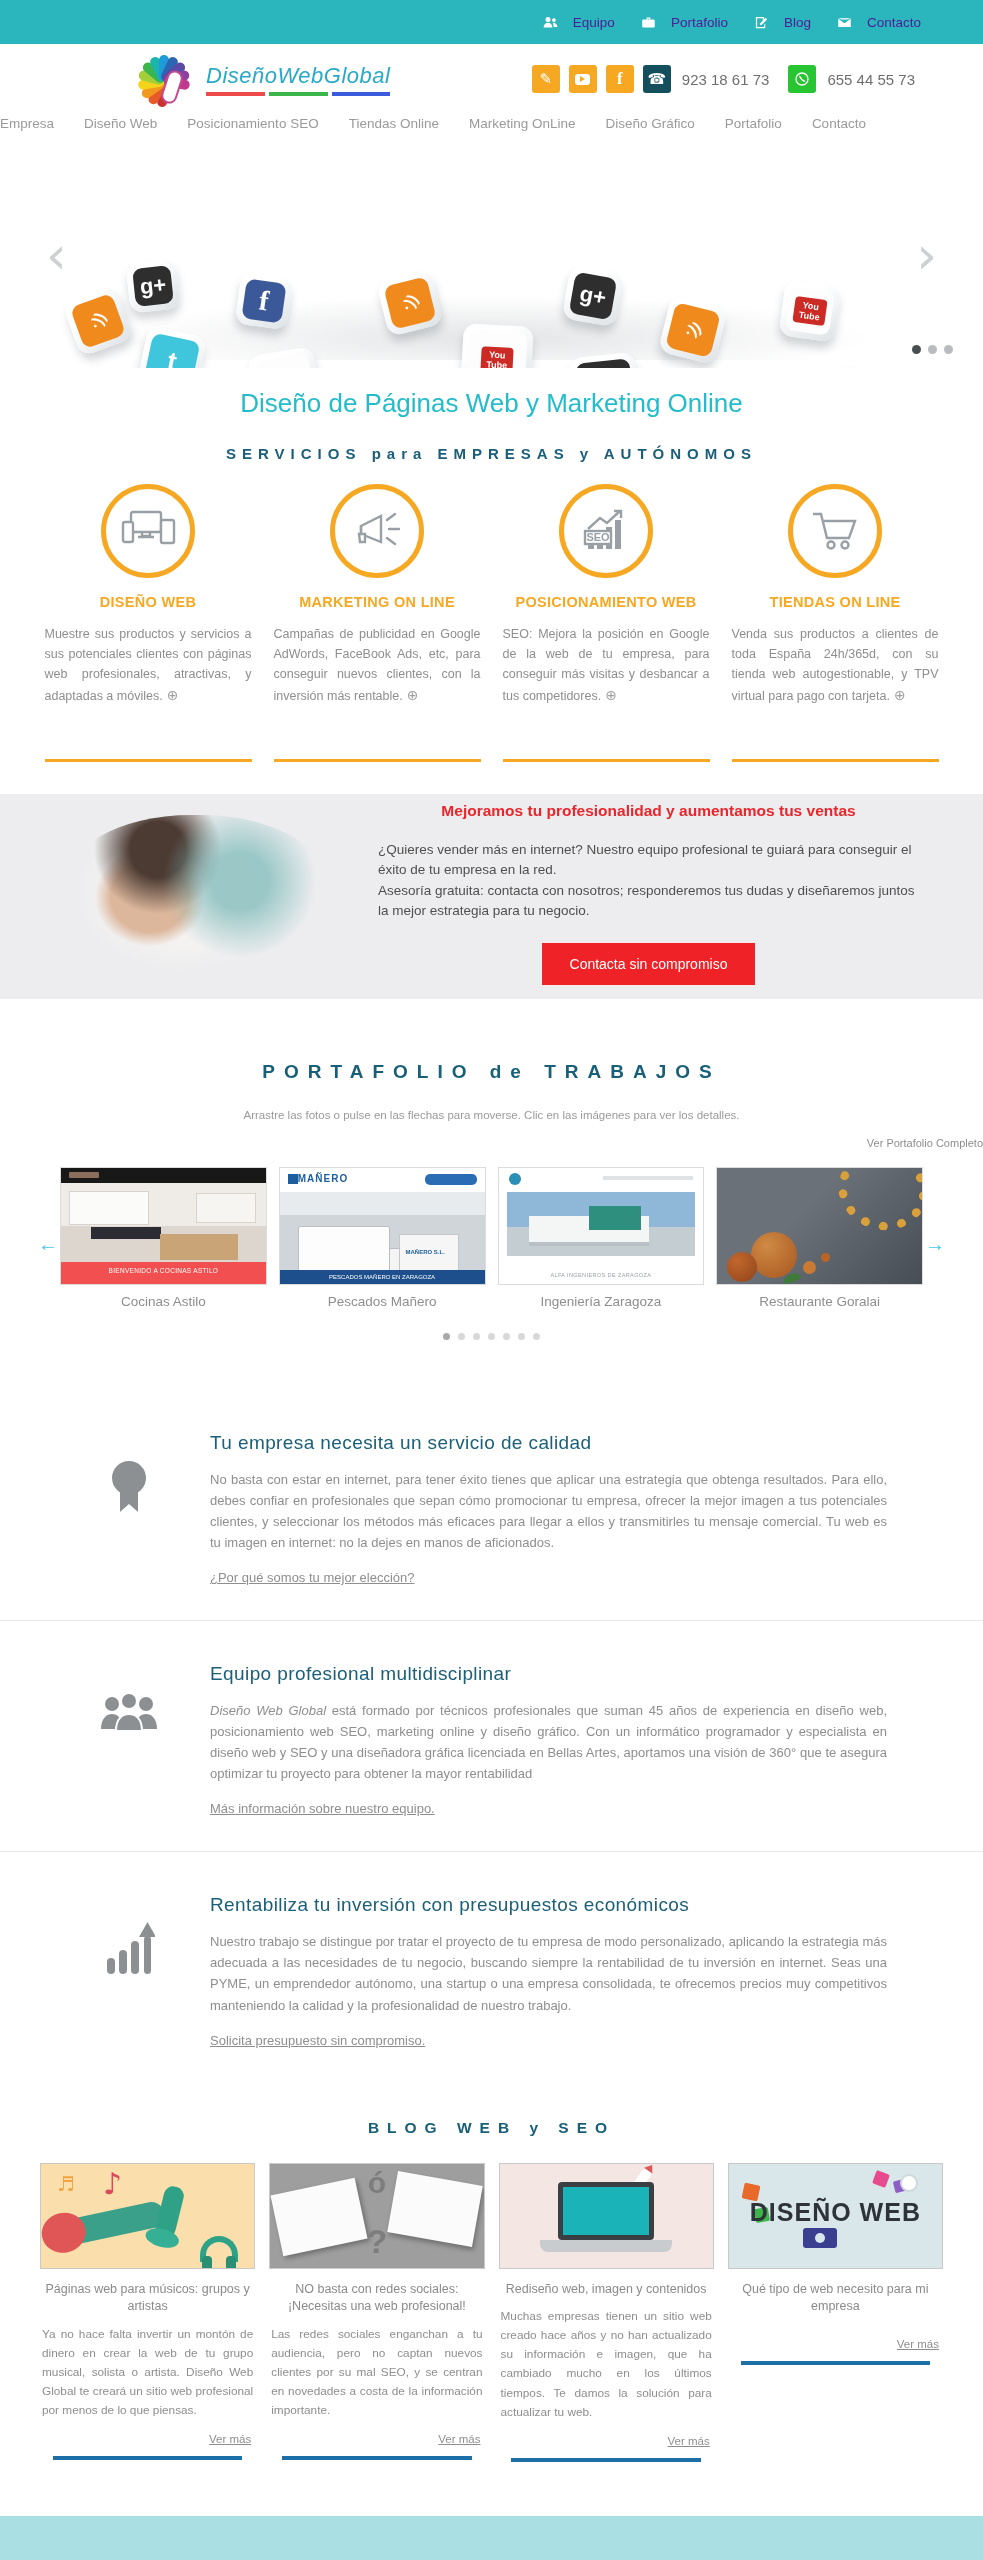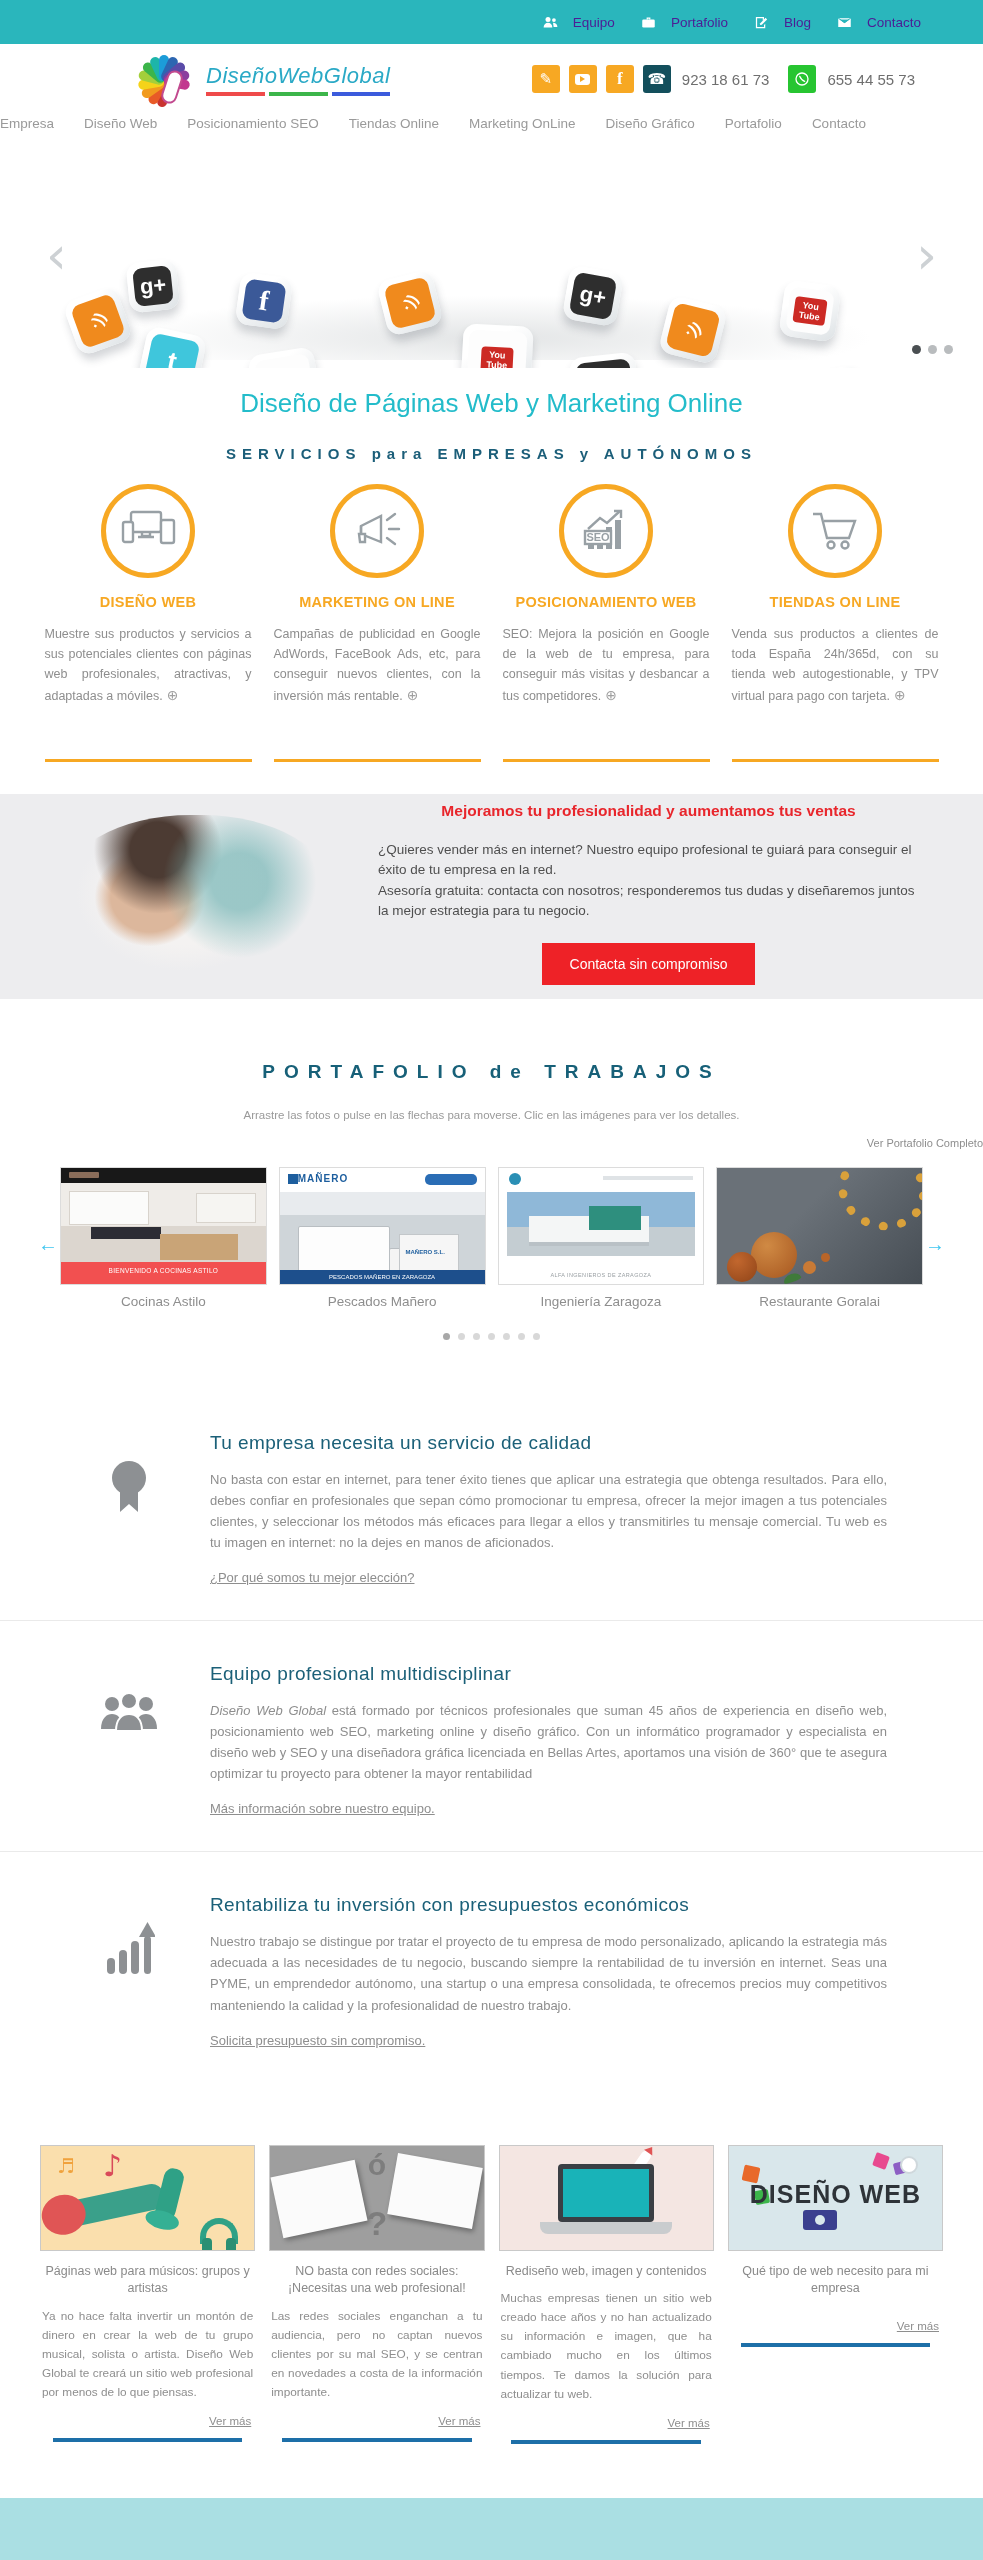--- a/index.html
+++ b/index.html
@@ -533,20 +533,21 @@
     </div>
     <div class="f-body">
       <h3 class="f-title">Rentabiliza tu inversión con presupuestos económicos</h3>
       <p class="f-text">Nuestro trabajo se distingue por tratar el proyecto de tu empresa de modo personalizado, aplicando la estrategia más adecuada a las necesidades de tu negocio, buscando siempre la rentabilidad de tu inversión en internet. Seas una PYME, un emprendedor autónomo, una startup o una empresa consolidada, te ofrecemos precios muy competitivos manteniendo la calidad y la profesionalidad de nuestro trabajo.</p>
       <a class="f-link">Solicita presupuesto sin compromiso.</a>
     </div>
   </div>
 </div>
 
 <div class="blog">
+  <h2 class="blog-heading">BLOG WEB y SEO</h2>
   <div class="blog-row">
     <div class="post">
       <div class="post-img b1">
         <span class="b1-note">♬</span>
           <span class="b1-clef">♪</span>
         <span class="b1-guitar"></span>
           <span class="b1-sax"></span>
           <span class="b1-phones"></span>
       </div>
       <div class="post-title">Páginas web para músicos: grupos y artistas</div>

